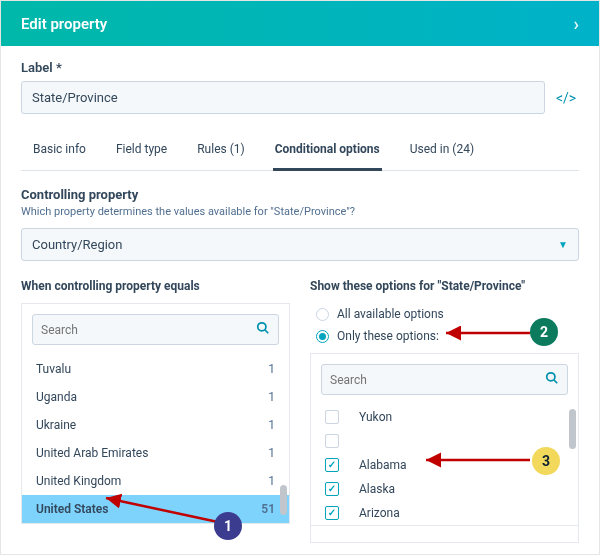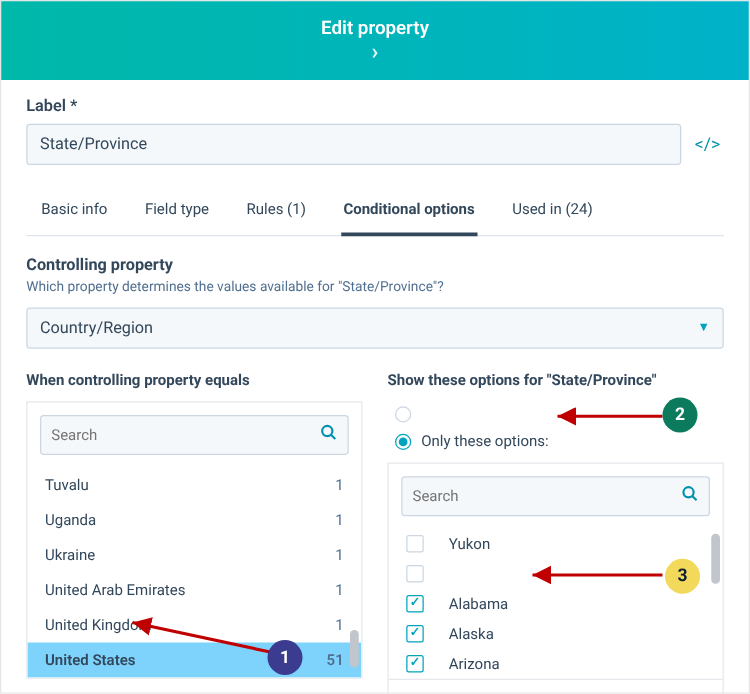--- a/index.html
+++ b/index.html
@@ -1,18 +1,18 @@
 <!DOCTYPE html>
 <html><head>
 <meta charset="utf-8">
 <style>
   * { box-sizing: border-box; margin: 0; padding: 0; font-family: -apple-system, BlinkMacSystemFont, "Segoe UI", Roboto, Arial, sans-serif; }
   body { background: #f5f5f5; width: 600px; height: 555px; overflow: hidden; position: relative; }
   .panel { background: #fff; width: 600px; height: 555px; border: 1px solid #e5e5e5; }
-  .header { background: linear-gradient(90deg, #00b8a9 0%, #00b2c9 100%); color: #fff; padding: 12px 20px; font-weight: 600; font-size: 15px; display:flex; justify-content:space-between; align-items:center;flex-direction:column;}
+  .header { background: linear-gradient(90deg, #00b8a9 0%, #00b2c9 100%); color: #fff; padding: 12px 20px; font-weight: 600; font-size: 15px; display:flex; justify-content:space-between; align-items:center;}
   .header .chev { font-size:18px; opacity:.9; cursor:pointer; }
   .body { padding: 14px 20px 0 20px; }
   .label-lbl { font-size: 13px; font-weight:600; color:#33475b; margin-bottom:6px; }
   .label-lbl .req { color:#33475b; }
   .input-row { display:flex; align-items:center; gap:8px; margin-bottom:8px;}
   .text-input { flex:1; border:1px solid #cbd6e2; border-radius:3px; padding:8px 10px; font-size:13px; color:#33475b; background:#f5f8fa;}
   .code-ic { width:26px; text-align:center; color:#0091ae; font-size:14px; cursor:pointer;}
   .link { color:#0091ae; font-size:12px; font-weight:600; cursor:pointer; }
   .tabs { display:flex; gap:26px; border-bottom:1px solid #dfe3eb; margin-top:18px; padding-left:10px;}
   .tab { font-size:12px; color:#33475b; padding:10px 2px 12px 2px; cursor:pointer; white-space:nowrap;text-align:right;}
@@ -129,20 +129,21 @@
 
             <div class="scrollthumb" style="top:130px; height:30px;"></div>
           </div>
         </div>
       </div>
 
       <div class="col">
         <div class="col-title">Show these options for "State/Province"</div>
         <div class="radio-row">
           <span class="radio"></span>
+          <span>All available options</span>
         </div>
         <div class="radio-row">
           <span class="radio on"></span>
           <span>Only these options:</span>
         </div>
         <div class="listwrap" style="margin-top:6px;">
           <div class="searchpad">
             <div class="searchbox">
               <input placeholder="Search" style="">
               <span class="mag">

